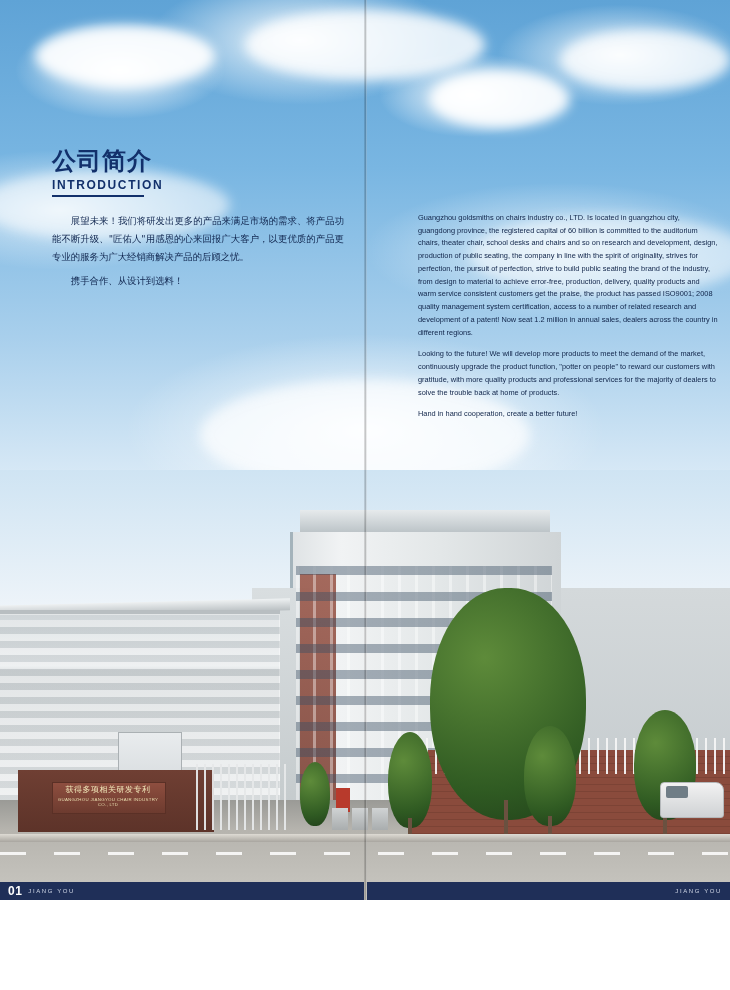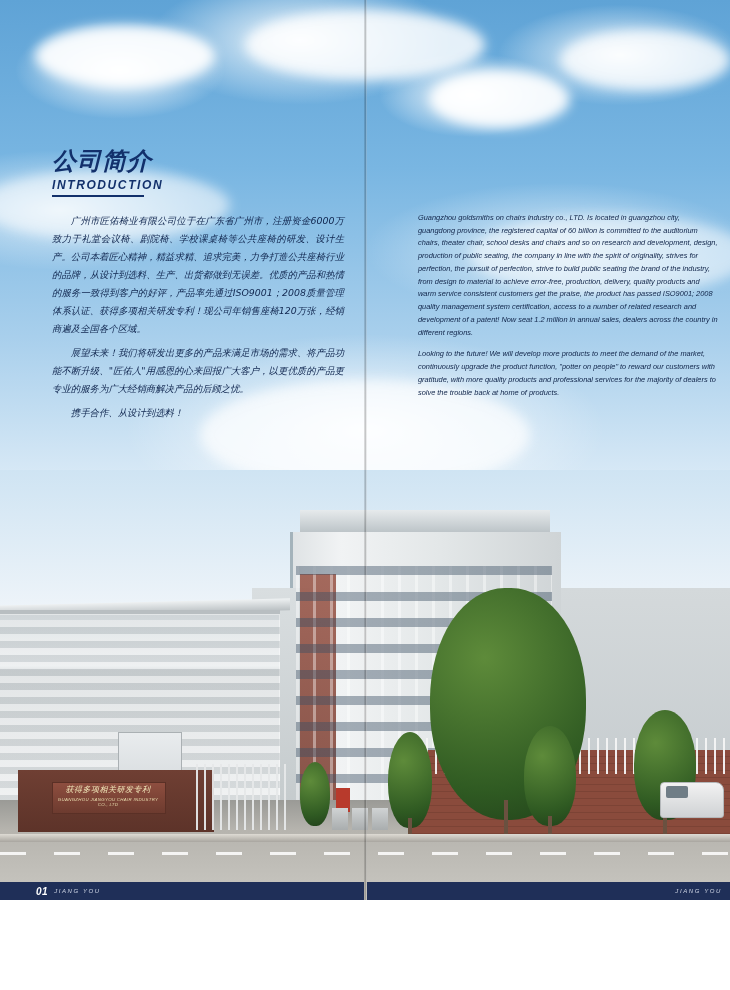--- a/index.html
+++ b/index.html
@@ -11,21 +11,20 @@
     width: 730px;
     height: 990px;
     font-family: "Liberation Sans", sans-serif;
     overflow: hidden;
   }
   .page {
     position: relative;
     width: 730px;
     height: 694px;
     background: #fef9c3;
-    font-style: italic;
   }
   
   .spread {
     position: absolute;
     left: 0;
     top: 0;
     width: 730px;
     height: 900px;
     overflow: hidden;
     background: #7fb7e0;
@@ -284,25 +283,24 @@
     position: absolute;
     left: 0; top: 882px;
     width: 364px; height: 18px;
     background: #1f2f58;
     z-index: 7;
     display: flex;
     align-items: center;
   }
   .pg-num {
     color: #ffffff;
-    font-size: 10px;
+    font-size: 12px;
     font-weight: bold;
     padding: 0 6px 0 8px;
     letter-spacing: .5px;
-    margin-left: 28px;
   }
   .pg-word {
     color: #cfd6e6;
     font-size: 6px;
     letter-spacing: 1.6px;
   }
   .footer-right {
     position: absolute;
     left: 367px; top: 882px;
     width: 363px; height: 18px;
@@ -342,28 +340,28 @@
       <div class="cloud c7"></div>
     </div>
 
     <div class="title-block">
       <div class="title-cn">公司简介</div>
       <div class="title-en">INTRODUCTION</div>
       <div class="title-rule"></div>
     </div>
 
     <div class="col-cn">
-      <p>广州市匠佑椅业有限公司位于在广东省广州市，注册资金6000万致力于礼堂会议椅、剧院椅、学校课桌椅等公共座椅的研发、设计生产。公司本着匠心精神，精益求精、追求完美，力争打造公共座椅行业的品牌，从设计到选料、生产、出货都做到无误差。优质的产品和热情的服务一致得到客户的好评，产品率先通过ISO9001；2008质量管理体系认证、获得多项相关研发专利！现公司年销售座椅120万张，经销商遍及全国各个区域。</p>
       <p>展望未来！我们将研发出更多的产品来满足市场的需求、将产品功能不断升级、"匠佑人"用感恩的心来回报广大客户，以更优质的产品更专业的服务为广大经销商解决产品的后顾之忧。</p>
       <p>携手合作、从设计到选料！</p>
     </div>
 
     <div class="col-en">
       <p>Guangzhou goldsmiths on chairs industry co., LTD. Is located in guangzhou city, guangdong province, the registered capital of 60 billion is committed to the auditorium chairs, theater chair, school desks and chairs and so on research and development, design, production of public seating, the company in line with the spirit of originality, strives for perfection, the pursuit of perfection, strive to build public seating the brand of the industry, from design to material to achieve error-free, production, delivery, quality products and warm service consistent customers get the praise, the product has passed ISO9001; 2008 quality management system certification, access to a number of related research and development of a patent! Now seat 1.2 million in annual sales, dealers across the country in different regions.</p>
       <p>Looking to the future! We will develop more products to meet the demand of the market, continuously upgrade the product function, "potter on people" to reward our customers with gratitude, with more quality products and professional services for the majority of dealers to solve the trouble back at home of products.</p>
+      <p>Hand in hand cooperation, create a better future!</p>
     </div>
 
     <div class="photo">
       <div class="ph-sky"></div>
       <div class="b-far-right"></div>
       <div class="b-main-top"></div>
       <div class="b-main"></div>
       <div class="b-mid"></div>
       <div class="b-red-wing"></div>
       <div class="b-windows"></div>

